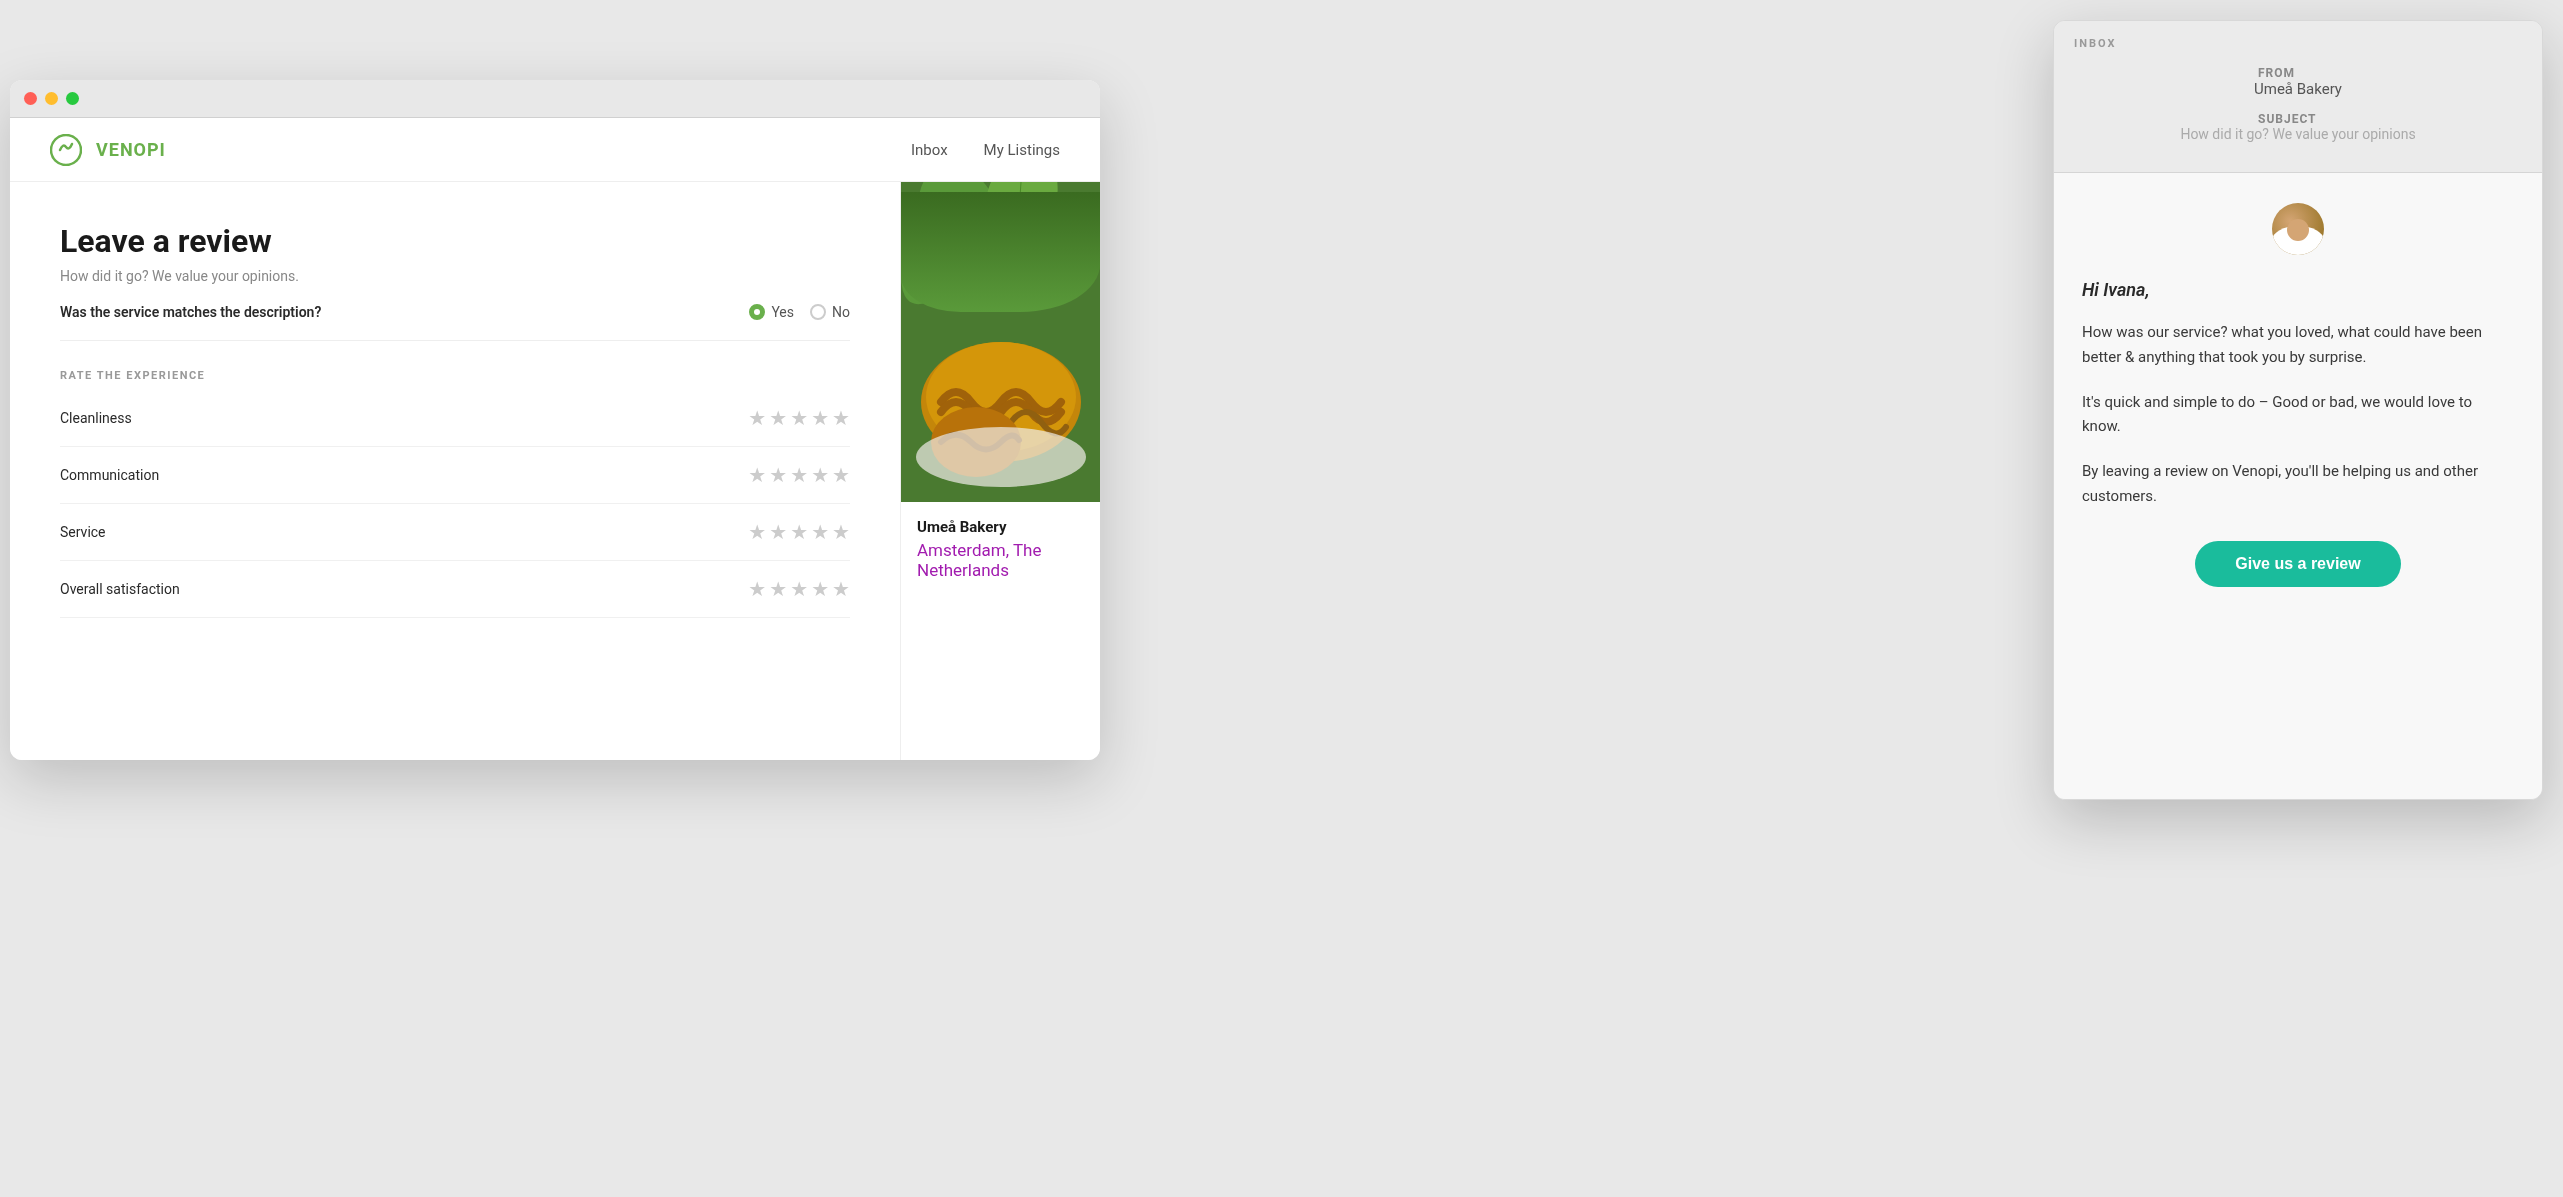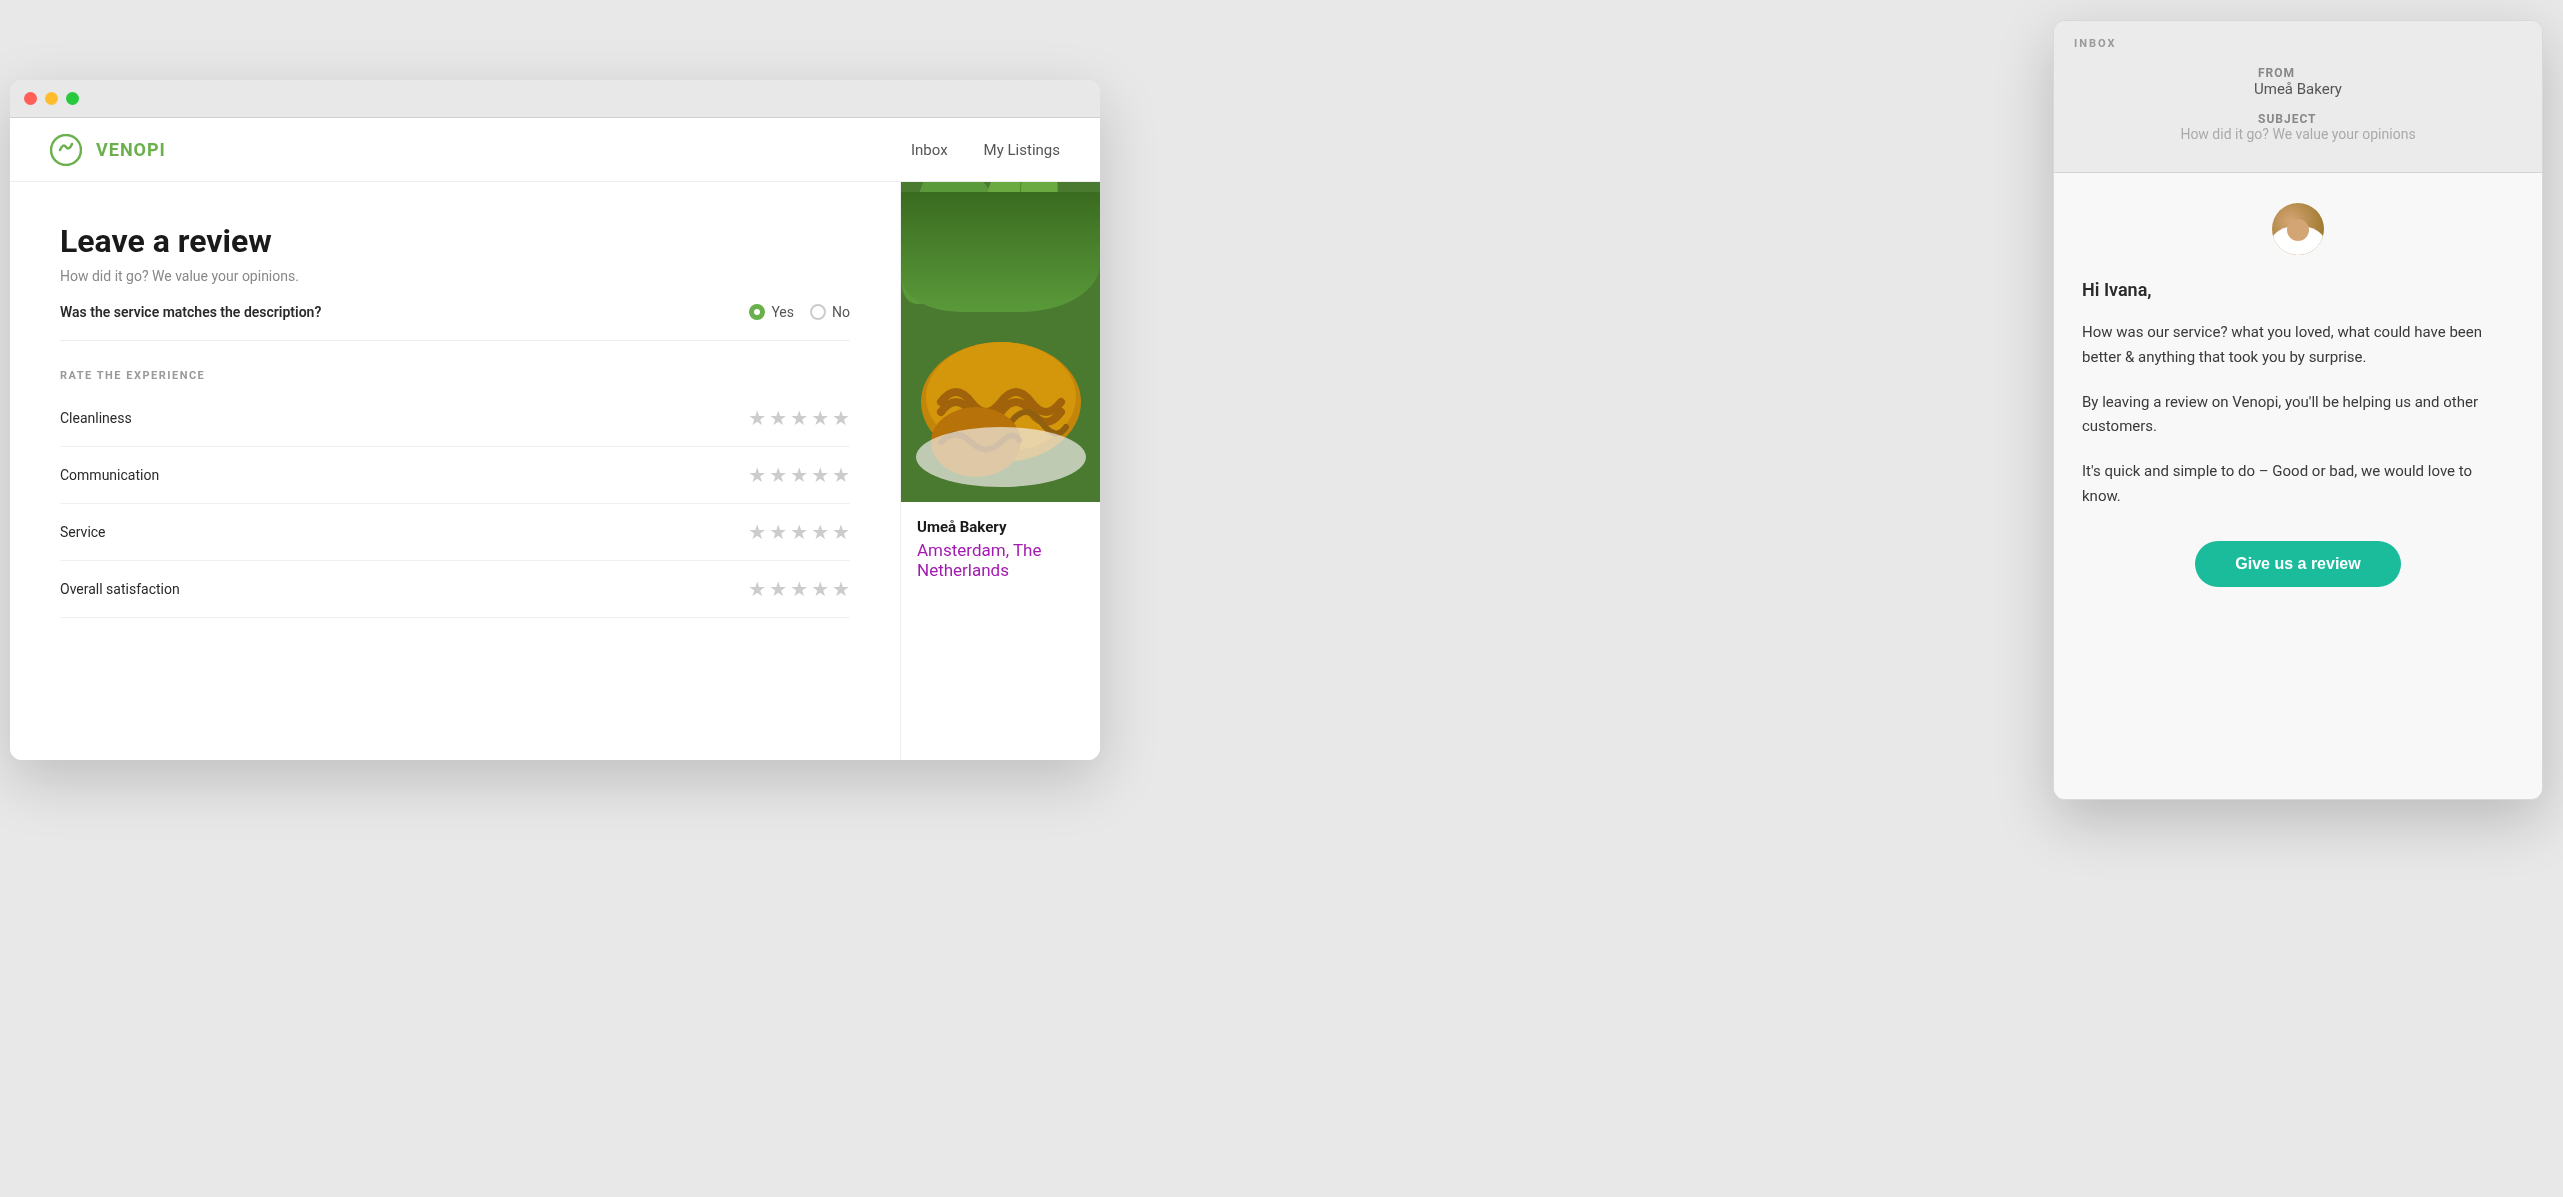--- a/index.html
+++ b/index.html
@@ -326,20 +326,21 @@
       width: 22px;
       height: 22px;
       border-radius: 50%;
       background: #d4a574;
     }
     .email-greeting {
       font-size: 18px;
       font-weight: 600;
       color: #2a2a2a;
       margin-bottom: 20px;
+      font-style: italic;
     }
     .email-para {
       font-size: 15px;
       line-height: 1.65;
       color: #3a3a3a;
       margin-bottom: 20px;
     }
     .review-button {
       display: block;
       margin: 32px auto 0 auto;
@@ -493,18 +494,18 @@
     </div>
   </div>
 
   <div class="email-body">
     <div class="sender-avatar">
       <div class="avatar-person"></div>
     </div>
 
     <p class="email-greeting">Hi Ivana,</p>
     <p class="email-para">How was our service? what you loved, what could have been better &amp; anything that took you by surprise.</p>
+    <p class="email-para">It's quick and simple to do – Good or bad, we would love to know.</p>
     <p class="email-para">By leaving a review on Venopi, you'll be helping us and other customers.</p>
-    <p class="email-para">It's quick and simple to do – Good or bad, we would love to know.</p>
 
     <button class="review-button">Give us a review</button>
   </div>
 </div>
 
 </body></html>

